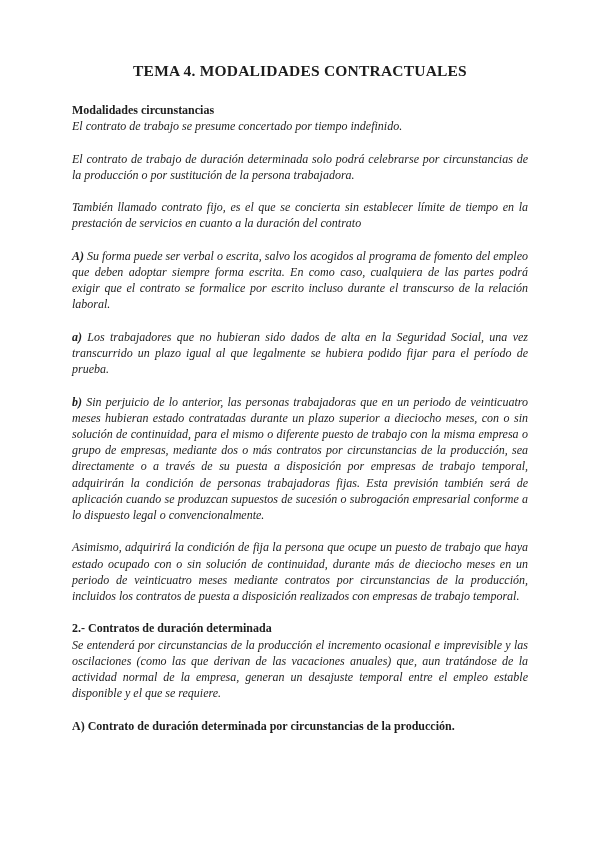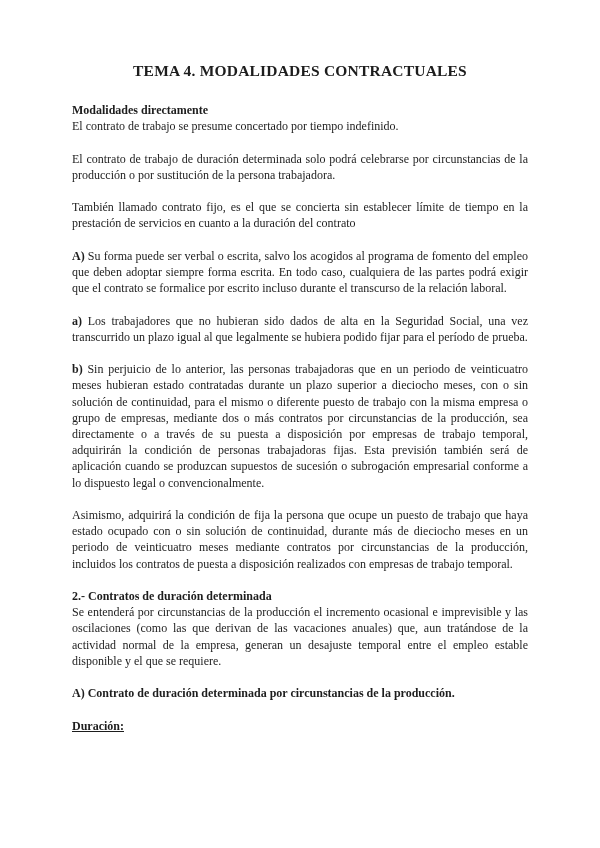--- a/index.html
+++ b/index.html
@@ -33,54 +33,54 @@
     margin: 0 0 16.2px 0;
   }
   .tight {
     margin-bottom: 0;
   }
   .head {
     font-weight: bold;
   }
   .body {
     text-align: justify;
+    font-style: italic;
   }
   .lead {
     font-weight: bold;
   }
   .uline {
     text-decoration: underline;
   }
 </style>
 </head>
 <body>
 
 <div class="page">
 
   <h1 class="doc-title">TEMA 4. MODALIDADES CONTRACTUALES</h1>
 
-  <p class="blk head tight">Modalidades directamente</p>
+  <p class="blk head tight">Modalidades circunstancias</p>
 
   <p class="blk body">El contrato de trabajo se presume concertado por tiempo indefinido.</p>
 
   <p class="blk body">El contrato de trabajo de duración determinada solo podrá celebrarse por circunstancias de la producción o por sustitución de la persona trabajadora.</p>
 
 
   <p class="blk body">También llamado contrato fijo, es el que se concierta sin establecer límite de tiempo en la prestación de servicios en cuanto a la duración del contrato</p>
 
-  <p class="blk body"><strong class="lead">A)</strong><span> Su forma puede ser verbal o escrita, salvo los acogidos al programa de fomento del empleo que deben adoptar siempre forma escrita. En todo caso, cualquiera de las partes podrá exigir que el contrato se formalice por escrito incluso durante el transcurso de la relación laboral.</span></p>
+  <p class="blk body"><strong class="lead">A)</strong><span> Su forma puede ser verbal o escrita, salvo los acogidos al programa de fomento del empleo que deben adoptar siempre forma escrita. En como caso, cualquiera de las partes podrá exigir que el contrato se formalice por escrito incluso durante el transcurso de la relación laboral.</span></p>
 
 
   <p class="blk body"><strong class="lead">a)</strong><span> Los trabajadores que no hubieran sido dados de alta en la Seguridad Social, una vez transcurrido un plazo igual al que legalmente se hubiera podido fijar para el período de prueba.</span></p>
 
   <p class="blk body"><strong class="lead">b)</strong><span> Sin perjuicio de lo anterior, las personas trabajadoras que en un periodo de veinticuatro meses hubieran estado contratadas durante un plazo superior a dieciocho meses, con o sin solución de continuidad, para el mismo o diferente puesto de trabajo con la misma empresa o grupo de empresas, mediante dos o más contratos por circunstancias de la producción, sea directamente o a través de su puesta a disposición por empresas de trabajo temporal, adquirirán la condición de personas trabajadoras fijas. Esta previsión también será de aplicación cuando se produzcan supuestos de sucesión o subrogación empresarial conforme a lo dispuesto legal o convencionalmente.</span></p>
 
   <p class="blk body">Asimismo, adquirirá la condición de fija la persona que ocupe un puesto de trabajo que haya estado ocupado con o sin solución de continuidad, durante más de dieciocho meses en un periodo de veinticuatro meses mediante contratos por circunstancias de la producción, incluidos los contratos de puesta a disposición realizados con empresas de trabajo temporal.</p>
 
   <p class="blk head tight">2.- Contratos de duración determinada</p>
 
   <p class="blk body">Se entenderá por circunstancias de la producción el incremento ocasional e imprevisible y las oscilaciones (como las que derivan de las vacaciones anuales) que, aun tratándose de la actividad normal de la empresa, generan un desajuste temporal entre el empleo estable disponible y el que se requiere.</p>
 
   <p class="blk head">A) Contrato de duración determinada por circunstancias de la producción.</p>
 
-  <p class="blk head"><span class="uline">Duración:</span></p>
 
 </div>
 
 </body></html>

